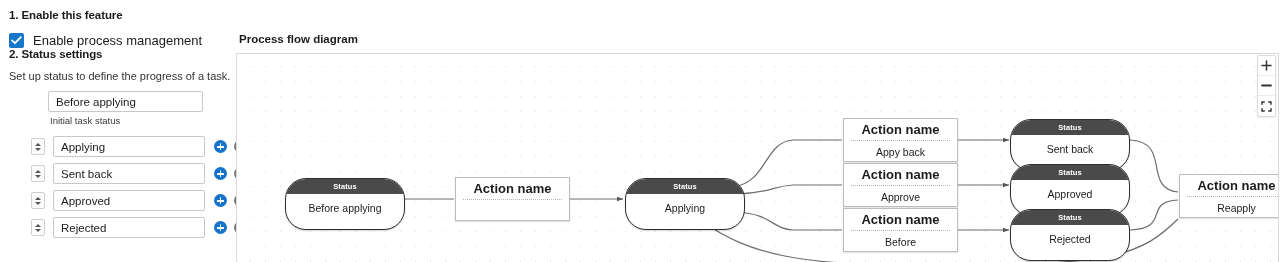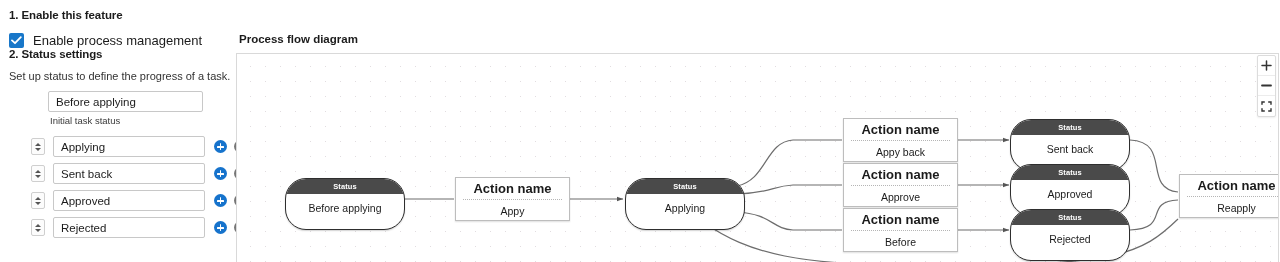--- a/index.html
+++ b/index.html
@@ -397,21 +397,20 @@
       </svg>
 
       <div class="node status-node" style="left:48px; top:124px;">
         <div class="hdr">Status</div>
         <div class="body">Before applying</div>
       </div>
 
       <div class="node action-node" style="left:218px; top:123px;">
         <div class="hdr">Action name</div>
         <div class="divider"></div>
-        <div class="body">Appy</div>
       </div>
 
       <div class="node status-node" style="left:388px; top:124px;">
         <div class="hdr">Status</div>
         <div class="body">Applying</div>
       </div>
 
       <div class="node action-node" style="left:606px; top:64px;">
         <div class="hdr">Action name</div>
         <div class="divider"></div>

